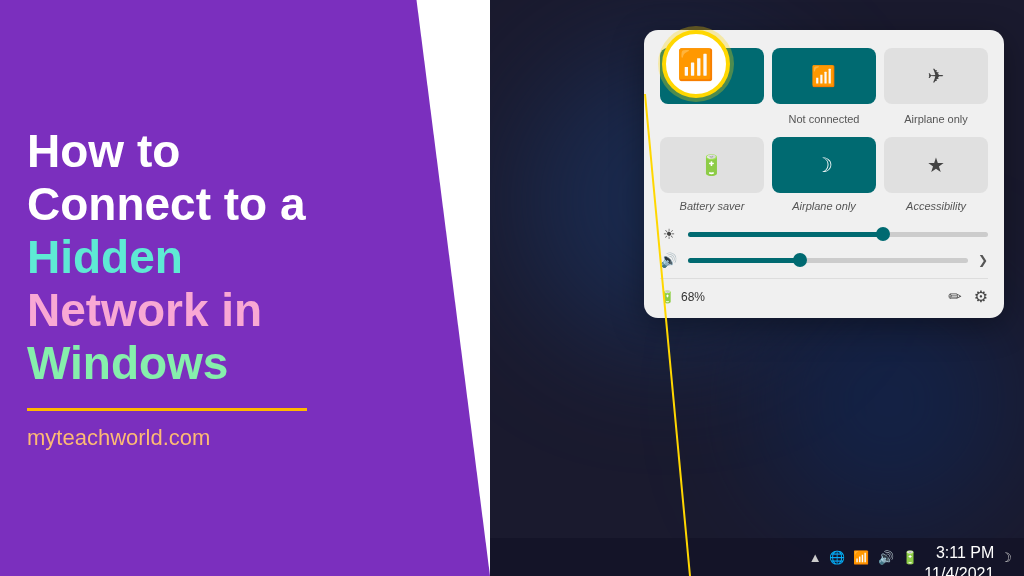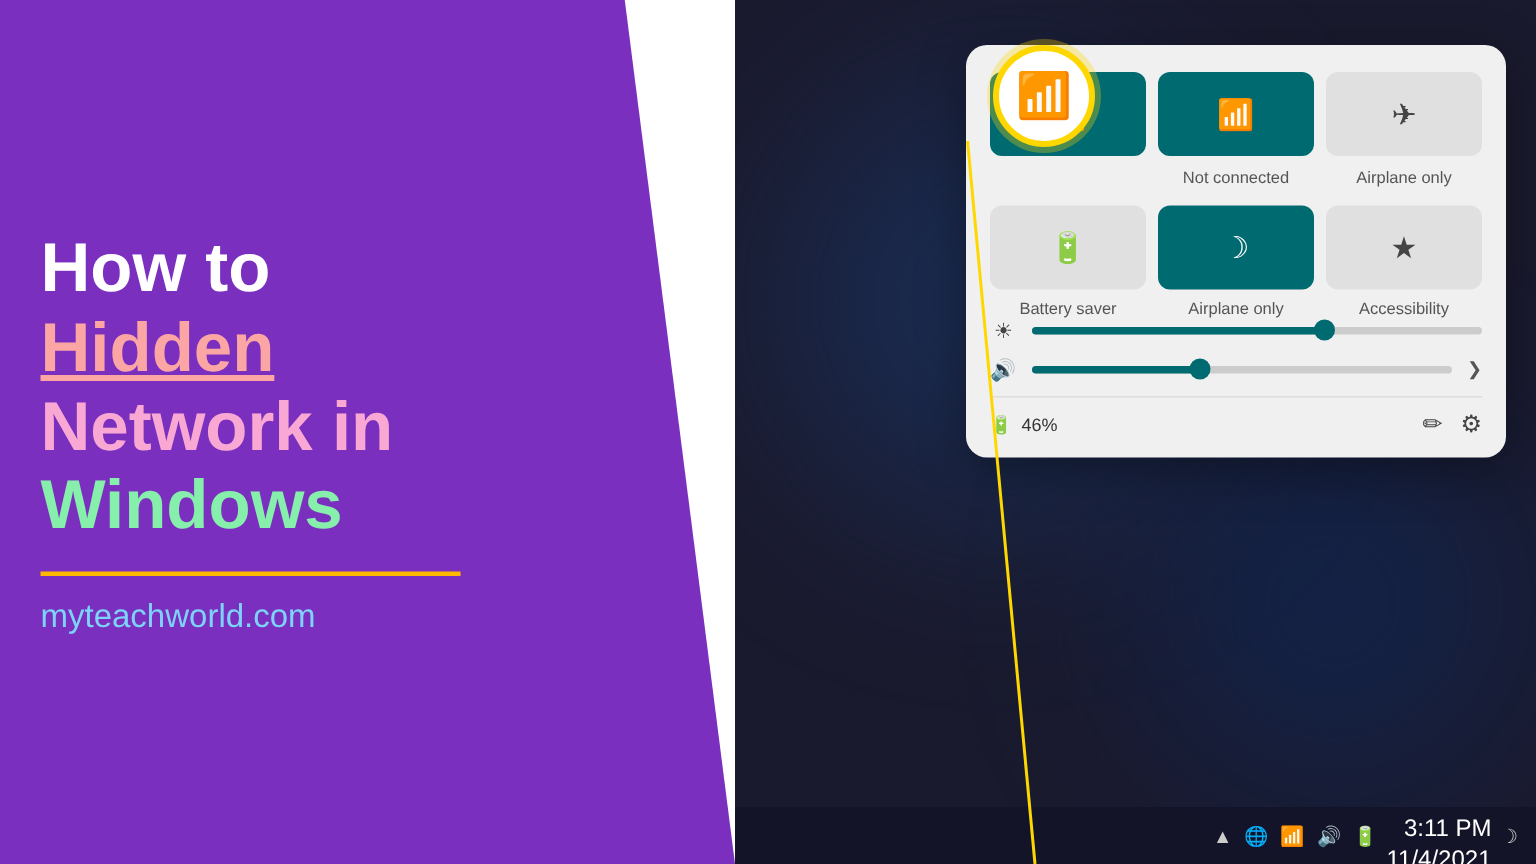--- a/index.html
+++ b/index.html
@@ -34,25 +34,24 @@
     }
 
     .title-connect {
       color: #fff;
       font-size: 46px;
       font-weight: 900;
       line-height: 1.15;
     }
 
     .title-hidden {
-      color: #fca5a5;
+      color: #5eead4;
       font-size: 46px;
       font-weight: 900;
       line-height: 1.15;
-      text-decoration: underline;
     }
 
     .title-network {
       color: #f9a8d4;
       font-size: 46px;
       font-weight: 900;
       line-height: 1.15;
     }
 
     .title-in-windows {
@@ -63,21 +62,21 @@
     }
 
     .divider {
       width: 280px;
       height: 3px;
       background: #FFB800;
       margin: 18px 0 14px 0;
     }
 
     .website {
-      color: #7dd3fc;
+      color: #fdba74;
       font-size: 22px;
       font-weight: 400;
     }
 
     
     .right-panel {
       flex: 1;
       height: 576px;
       background: #1a1a2e;
       position: relative;
@@ -174,20 +173,22 @@
 
     .qs-buttons-row2 {
       display: flex;
       gap: 8px;
       margin-bottom: 4px;
     }
 
     .qs-row-labels2 {
       display: flex;
       gap: 8px;
+      margin-bottom: 14px;
+      font-style: italic;
     }
 
     
     .qs-slider-row {
       display: flex;
       align-items: center;
       gap: 10px;
       margin-bottom: 10px;
     }
 
@@ -322,20 +323,21 @@
       height: 100%;
       pointer-events: none;
       z-index: 5;
     }
   </style>
 </head>
 <body>
 
 <div class="left-panel">
   <div class="title-how-to">How to</div>
+  <div class="title-connect">Connect to a</div>
   <div class="title-hidden">Hidden</div>
   <div class="title-network">Network in</div>
   <div class="title-in-windows">Windows</div>
   <div class="divider"></div>
   <div class="website">myteachworld.com</div>
 </div>
 
 <div class="right-panel">
 
   <div class="bg-blob bg-blob-1"></div>
@@ -400,21 +402,21 @@
       <div class="qs-slider-track">
         <div class="qs-slider-fill" style="width: 40%;"></div>
         <div class="qs-slider-thumb" style="left: 40%;"></div>
       </div>
       <span class="qs-slider-arrow">❯</span>
     </div>
 
     <div class="qs-bottom">
       <div class="qs-battery">
         <span>🔋</span>
-        <span>46%</span>
+        <span>68%</span>
       </div>
       <div class="qs-bottom-icons">
         <span>✏</span>
         <span>⚙</span>
       </div>
     </div>
   </div>
 
   <div class="taskbar">
     <div class="taskbar-icons">

